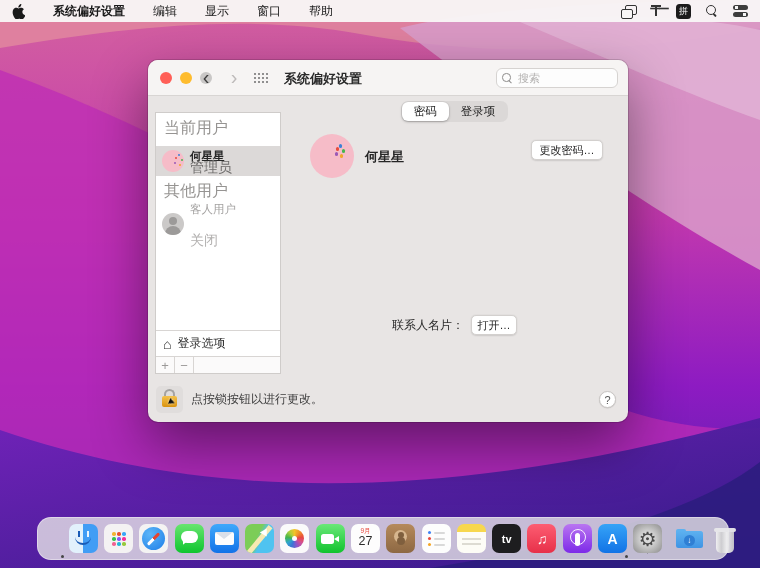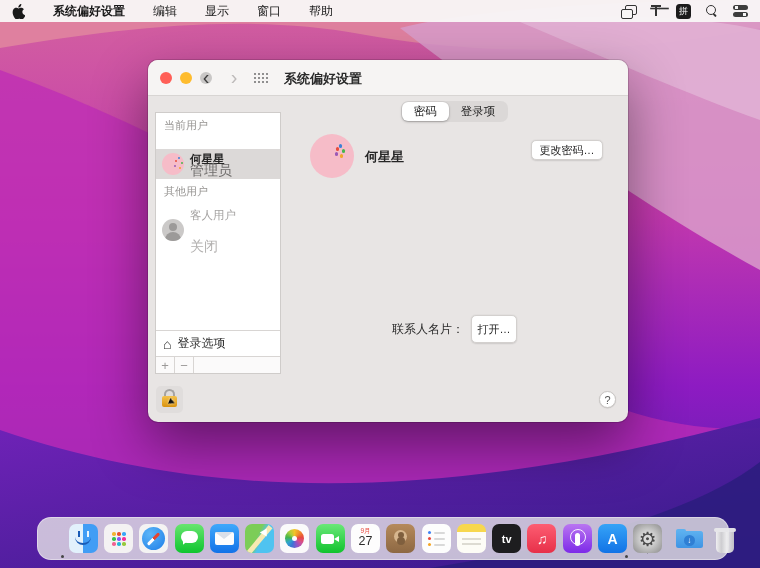--- a/index.html
+++ b/index.html
@@ -71,21 +71,21 @@
 
   .tabs-row { position:absolute; left:133px; right:0; top:41px; display:flex; justify-content:center; }
   .seg { display:flex; background:rgba(0,0,0,.055); border-radius:7px; padding:1px; height:21px; }
   .seg-item { font-size:11.5px; color:#222; padding:0 12px; display:flex; align-items:center;
     border-radius:6px; cursor:default; }
   .seg-item.sel { background:#fff; box-shadow:0 1px 2.5px rgba(0,0,0,.28), 0 0 0 .5px rgba(0,0,0,.05); }
 
   
   .sidebar { position:absolute; left:7px; top:52px; width:126px; height:262px; background:#fff;
     border:1px solid #cfcccа; border:1px solid #cfccca; display:flex; flex-direction:column; }
-  .sec-h { font-size:11px; color:#969492; padding:5px 8px 16px; }
+  .sec-h { font-size:16px; color:#969492; padding:5px 8px 7px; }
   .urow { display:flex; align-items:center; gap:6px; padding:4px 6px; height:30px; }
   .urow.sel { background:#dcd9d8; }
   .uname { font-size:11.5px; color:#262626; font-weight:bold; line-height:12px; }
   .usub { font-size:14px; color:#6f6d6c; line-height:11px; }
   .urow.guest .uname { color:#a3a1a0; font-weight:normal; }
   .urow.guest .usub { color:#b3b1b0;margin-top:20px; }
   .av { border-radius:50%; position:relative; overflow:hidden; flex:0 0 auto; }
   .av-party { background:#f6bcc8; }
   .av-party::before { content:""; position:absolute; left:30%; top:38%; width:0; height:0;
     border-left:26% solid transparent; border-right:26% solid transparent;
@@ -110,21 +110,21 @@
   
   .main { position:absolute; left:133px; top:52px; right:0; height:262px; }
   .big-av { position:absolute; left:29px; top:22px; width:44px; height:44px; }
   .main-name { position:absolute; left:84px; top:36px; font-size:13px; font-weight:bold; color:#262626; }
   .btn { background:#fff; border:1px solid #d3d0ce; border-radius:5px; font-size:11px; color:#262626;
     box-shadow:0 .5px 1.5px rgba(0,0,0,.12); display:inline-flex; align-items:center; justify-content:center; }
   .pw-btn { position:absolute; left:250px; top:28px; width:72px; height:20px; }
   .contact-row { position:absolute; left:0; right:0; top:203px; display:flex; justify-content:center;
     align-items:center; gap:7px; }
   .contact-label { font-size:12px; color:#2b2b2b; }
-  .open-btn { width:46px; height:28px;text-align:right; }
+  .open-btn { width:46px; height:20px;text-align:right; }
   .chk-row { position:absolute; left:33px; top:229px; display:flex; align-items:center; gap:6px; }
   .chk { width:12px; height:12px; border-radius:3px; background:#cbc9c8; position:relative; }
   .chk::after { content:""; position:absolute; left:3px; top:1.5px; width:4px; height:7px;
     border-right:1.6px solid #848382; border-bottom:1.6px solid #848382; transform:rotate(40deg); }
   .chk-label { font-size:11.5px; color:#a19f9e; }
 
   
   .wfooter { position:absolute; left:8px; right:12px; bottom:9px; height:27px; display:flex; align-items:center; }
   .lock-btn { width:27px; height:27px; border-radius:5px; background:#e0dddc; position:relative; flex:0 0 auto; }
   .lock-shackle { position:absolute; left:8px; top:3px; width:11px; height:9px;
@@ -286,20 +286,24 @@
     <div class="titlebar">
       <div class="lights">
         <span class="light" style="background:#ff5f57"></span>
         <span class="light" style="background:#febc2e"></span>
         <span class="light" style="background:#c9c7c6"></span>
       </div>
       <span class="nav-chev nav-back">‹</span>
       <span class="nav-chev nav-fwd">›</span>
       <span class="grid-icon"></span>
       <span class="wtitle">系统偏好设置</span>
+      <div class="searchbox">
+        <span class="search-mag"></span>
+        <input type="text" placeholder="搜索" style="">
+      </div>
     </div>
 
     <div class="tabs-row">
       <div class="seg">
         <span class="seg-item sel">密码</span>
         <span class="seg-item">登录项</span>
       </div>
     </div>
 
     <div class="sidebar">
@@ -341,20 +345,21 @@
       </div>
 
     </div>
 
     <div class="wfooter">
       <span class="lock-btn">
         <span class="lock-shackle"></span>
         <span class="lock-body"></span>
         <span class="lock-cursor"></span>
       </span>
+      <span class="lock-hint">点按锁按钮以进行更改。</span>
       <span class="help-btn">?</span>
     </div>
   </div>
 
   <div class="dock">
     <span class="dk run">
         <span class="di di-finder"></span>
       </span>
     <span class="dk">
         <span class="di di-launchpad"></span>

